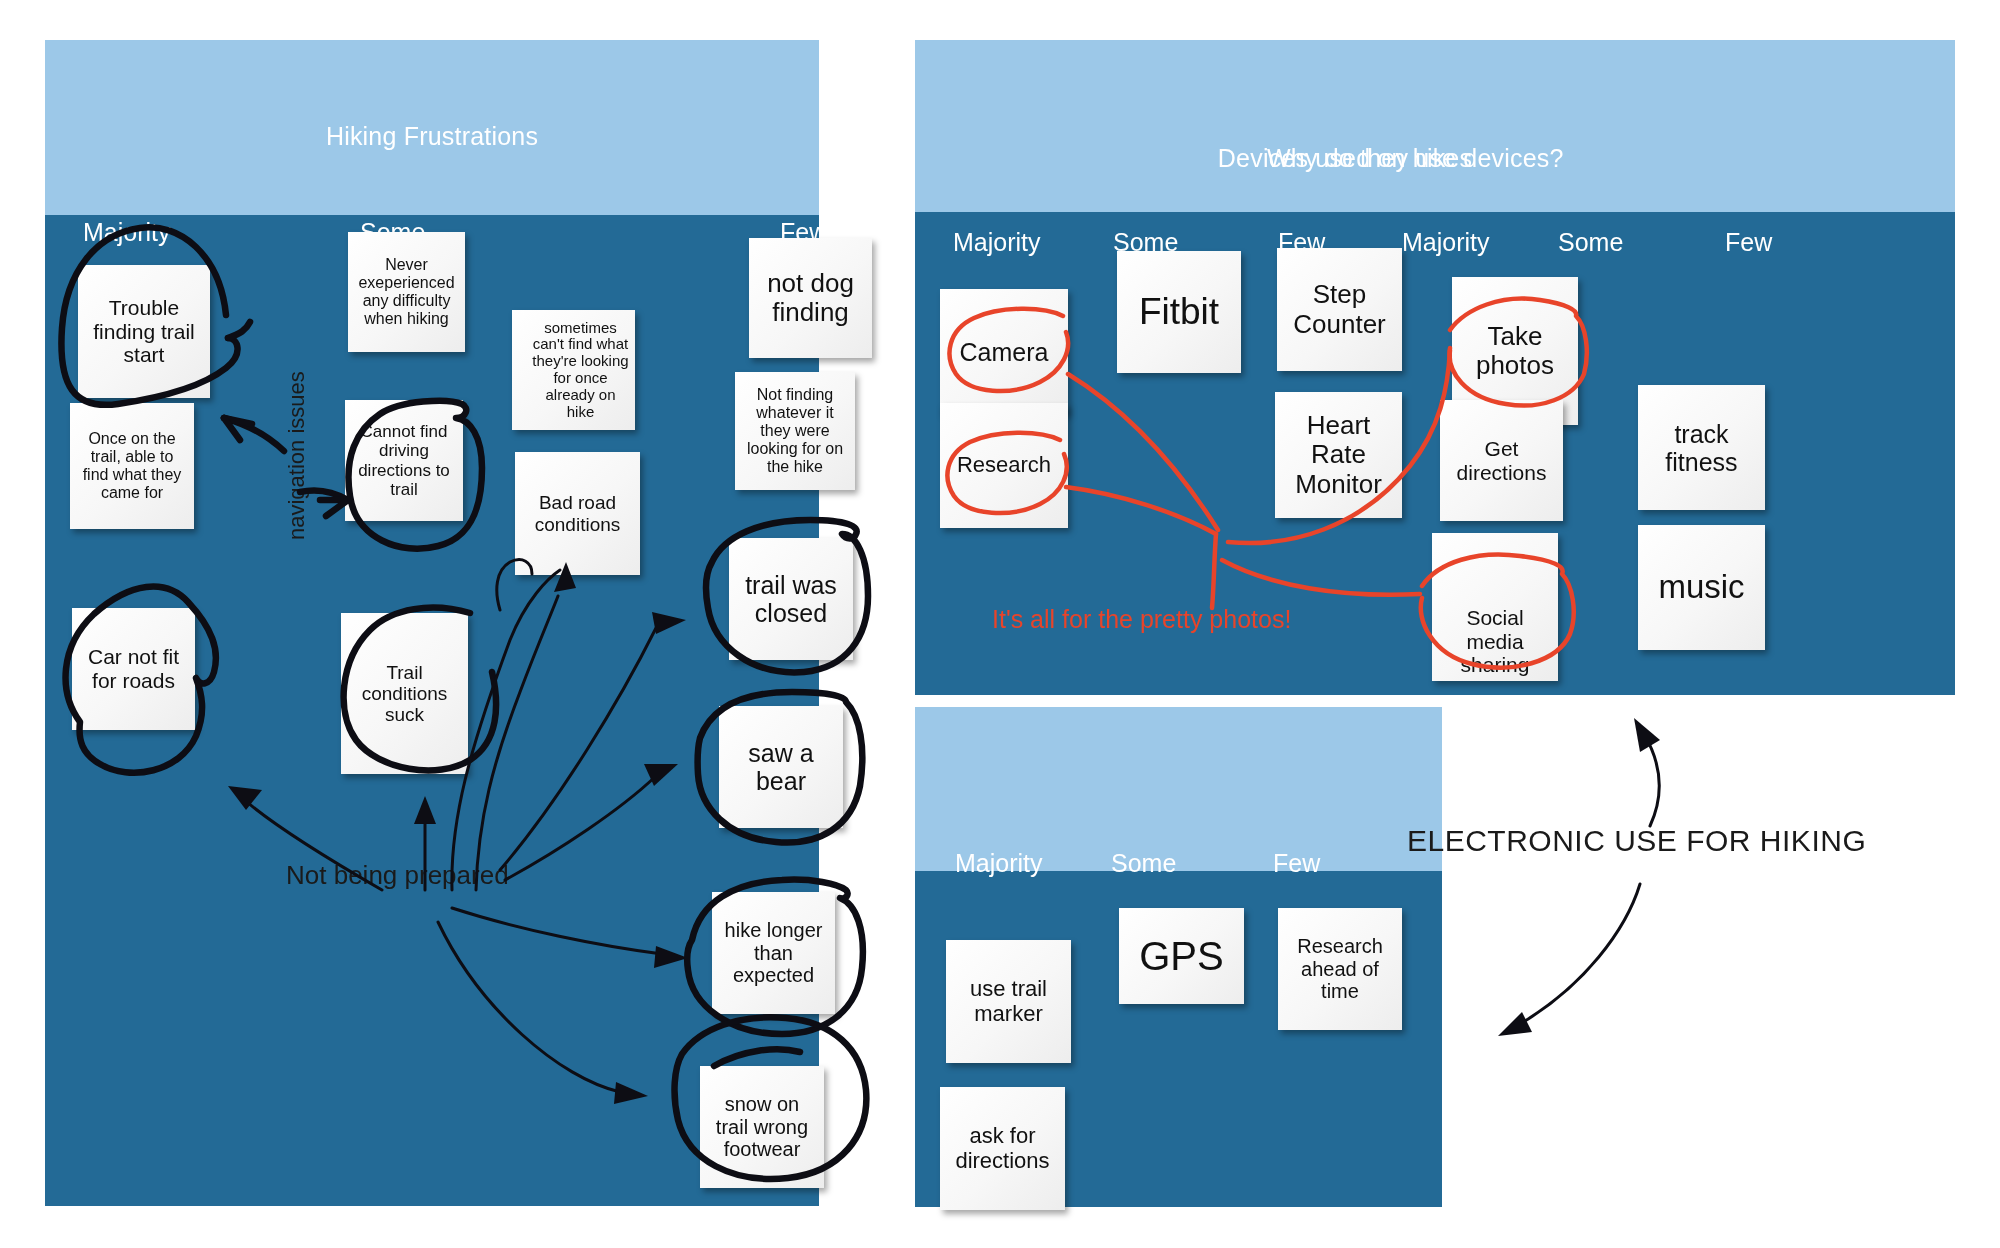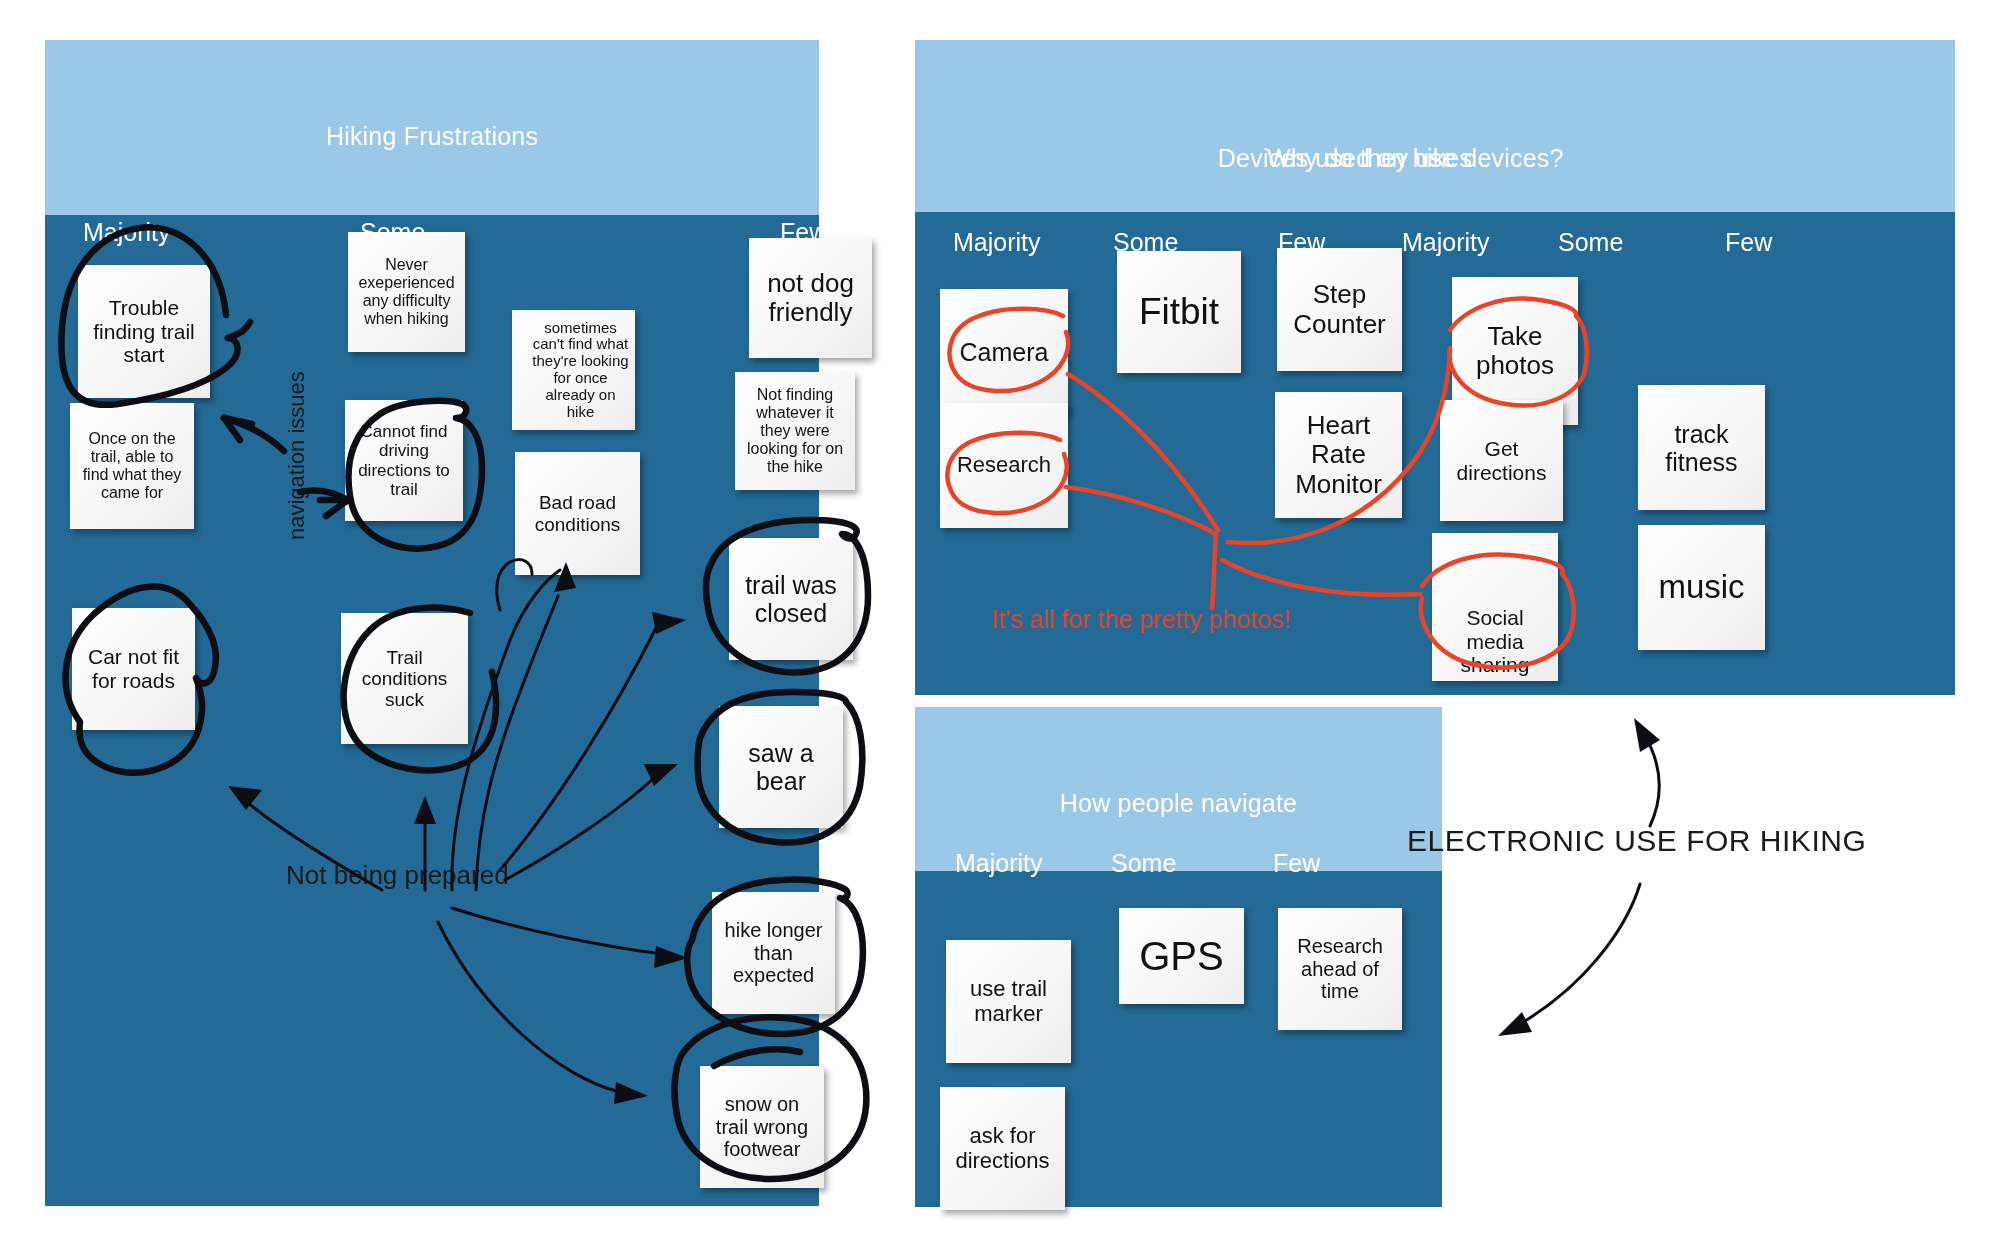--- a/index.html
+++ b/index.html
@@ -64,29 +64,29 @@
 <div class="note" style="left:345px;top:400px;width:118px;height:121px;font-size:17px;">
   <span>Cannot find driving directions to trail</span>
 </div>
 <div class="note" style="left:512px;top:310px;width:123px;height:120px;font-size:15px;padding-left:20px;">
   <span>sometimes can't find what they're looking for once already on hike</span>
 </div>
 <div class="note" style="left:515px;top:452px;width:125px;height:123px;font-size:19px;">
   <span>Bad road conditions</span>
 </div>
 <div class="note" style="left:749px;top:238px;width:123px;height:120px;font-size:26px;">
-  <span>not dog friendly</span>
+  <span>not dog finding</span>
 </div>
 <div class="note" style="left:735px;top:372px;width:120px;height:118px;font-size:16px;">
   <span>Not finding whatever it they were looking for on the hike</span>
 </div>
 <div class="note" style="left:72px;top:608px;width:123px;height:122px;font-size:21px;text-align:center;">
   <span>Car not fit for roads</span>
 </div>
-<div class="note" style="left:341px;top:613px;width:127px;height:131px;font-size:19px;">
+<div class="note" style="left:341px;top:613px;width:127px;height:161px;font-size:19px;">
   <span>Trail conditions suck</span>
 </div>
 <div class="note" style="left:729px;top:538px;width:124px;height:122px;font-size:25px;">
   <span>trail was closed</span>
 </div>
 <div class="note" style="left:719px;top:706px;width:124px;height:122px;font-size:25px;">
   <span>saw a bear</span>
 </div>
 <div class="note" style="left:712px;top:892px;width:123px;height:122px;font-size:20px;">
   <span>hike longer than expected</span>
@@ -144,21 +144,20 @@
 <div class="note" style="left:1638px;top:525px;width:127px;height:125px;font-size:33px;">
   <span>music</span>
 </div>
 
 <div class="redtext" style="left:992px;top:605px;">It's all for the pretty photos!</div>
 
 <div class="board" style="left:915px;top:707px;width:527px;height:500px;">
   <div class="board-header" style="height:164px;"></div>
   <div class="board-body" style="top:164px;height:336px;"></div>
 
-  <div class="board-title" style="top:82px;">How people navigate</div>
 
   <div class="col-label" style="left:40px;top:142px;">Majority</div>
   <div class="col-label" style="left:196px;top:142px;">Some</div>
   <div class="col-label" style="left:358px;top:142px;">Few</div>
 </div>
 
 <div class="note" style="left:946px;top:940px;width:125px;height:123px;font-size:22px;">
   <span>use trail marker</span>
 </div>
 <div class="note" style="left:940px;top:1087px;width:125px;height:123px;font-size:22px;">

